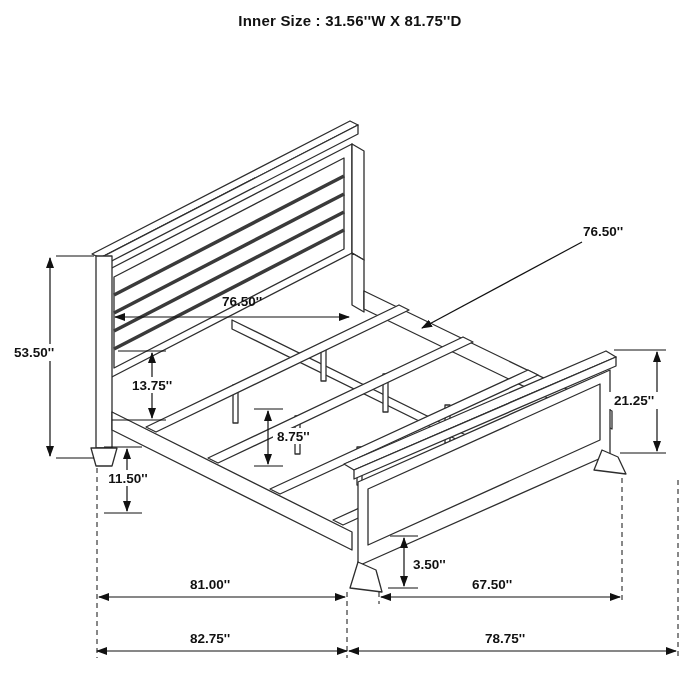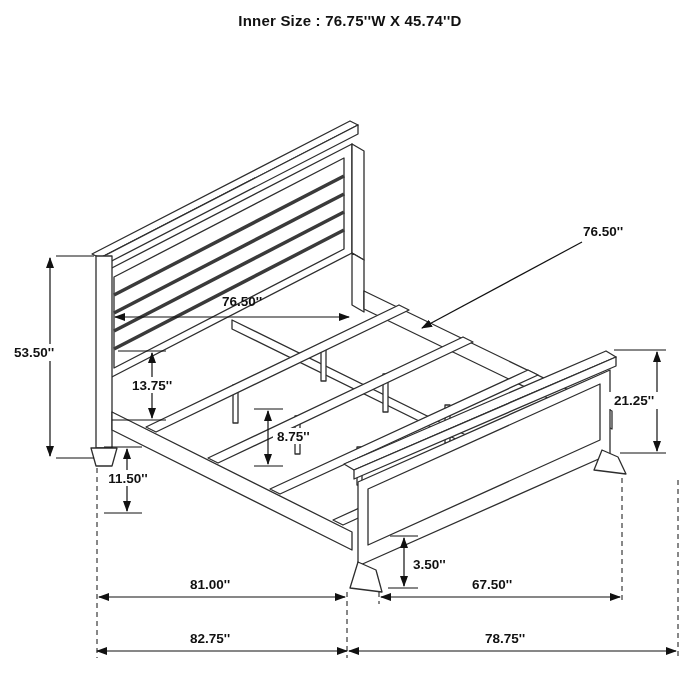--- a/index.html
+++ b/index.html
@@ -11,21 +11,21 @@
   .dim{stroke:#111;stroke-width:1.2;fill:none;}
   .tick{stroke:#111;stroke-width:1;fill:none;}
   .ext{stroke:#111;stroke-width:1;stroke-dasharray:5 4;fill:none;}
   .lbl{font-family:"Liberation Sans",sans-serif;font-size:13.5px;font-weight:bold;fill:#111;}
   .lbl-bg{fill:#ffffff;}
 </style>
 </head>
 <body>
 
 <div class="page">
-  <div class="title">Inner Size : 76.75''W X 45.74''D</div>
+  <div class="title">Inner Size : 31.56''W X 81.75''D</div>
 
   <svg width="700" height="700" viewBox="0 0 700 700">
     <defs>
       <marker id="ae" markerWidth="11" markerHeight="8" refX="10" refY="4" orient="auto" markerUnits="userSpaceOnUse">
         <path d="M0,0 L11,4 L0,8 Z" fill="#111"></path>
       </marker>
       <marker id="as" markerWidth="11" markerHeight="8" refX="1" refY="4" orient="auto" markerUnits="userSpaceOnUse">
         <path d="M11,0 L0,4 L11,8 Z" fill="#111"></path>
       </marker>
     </defs>

